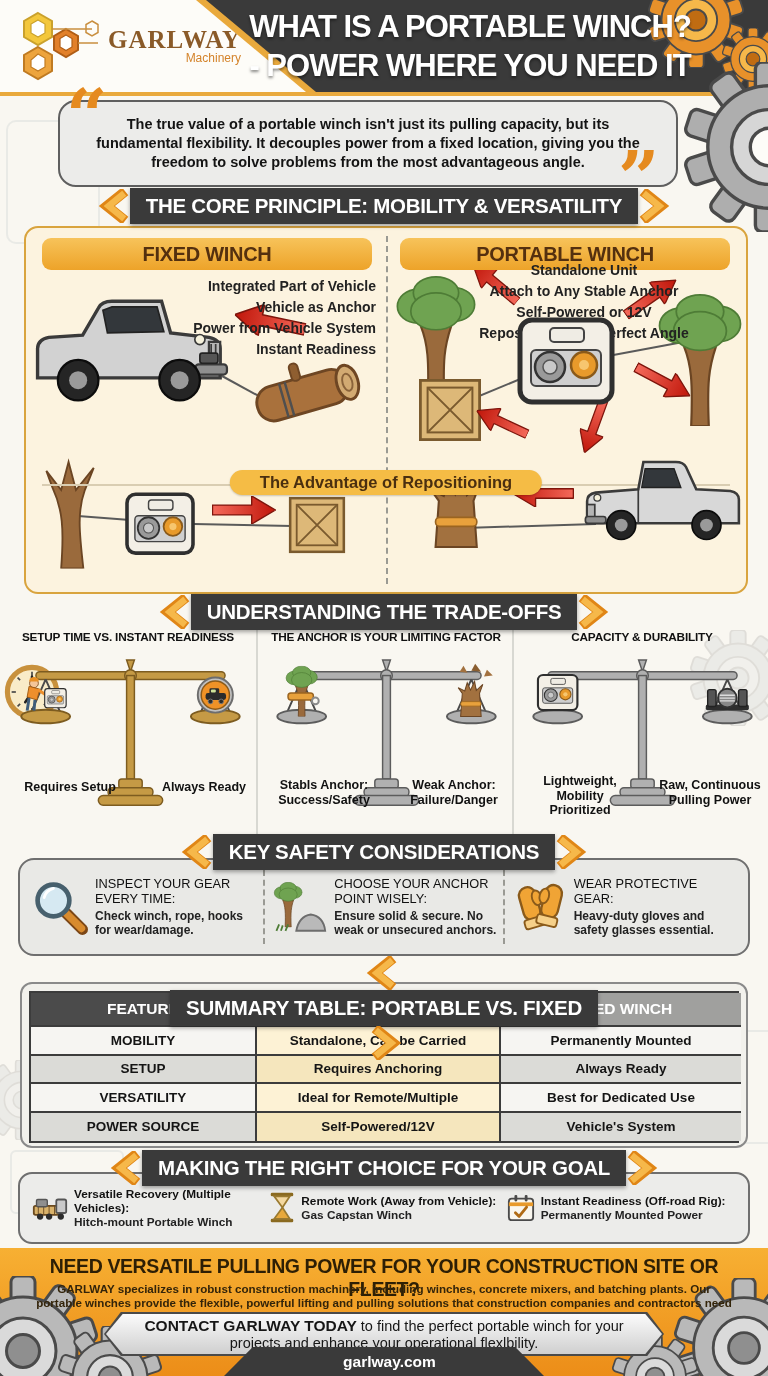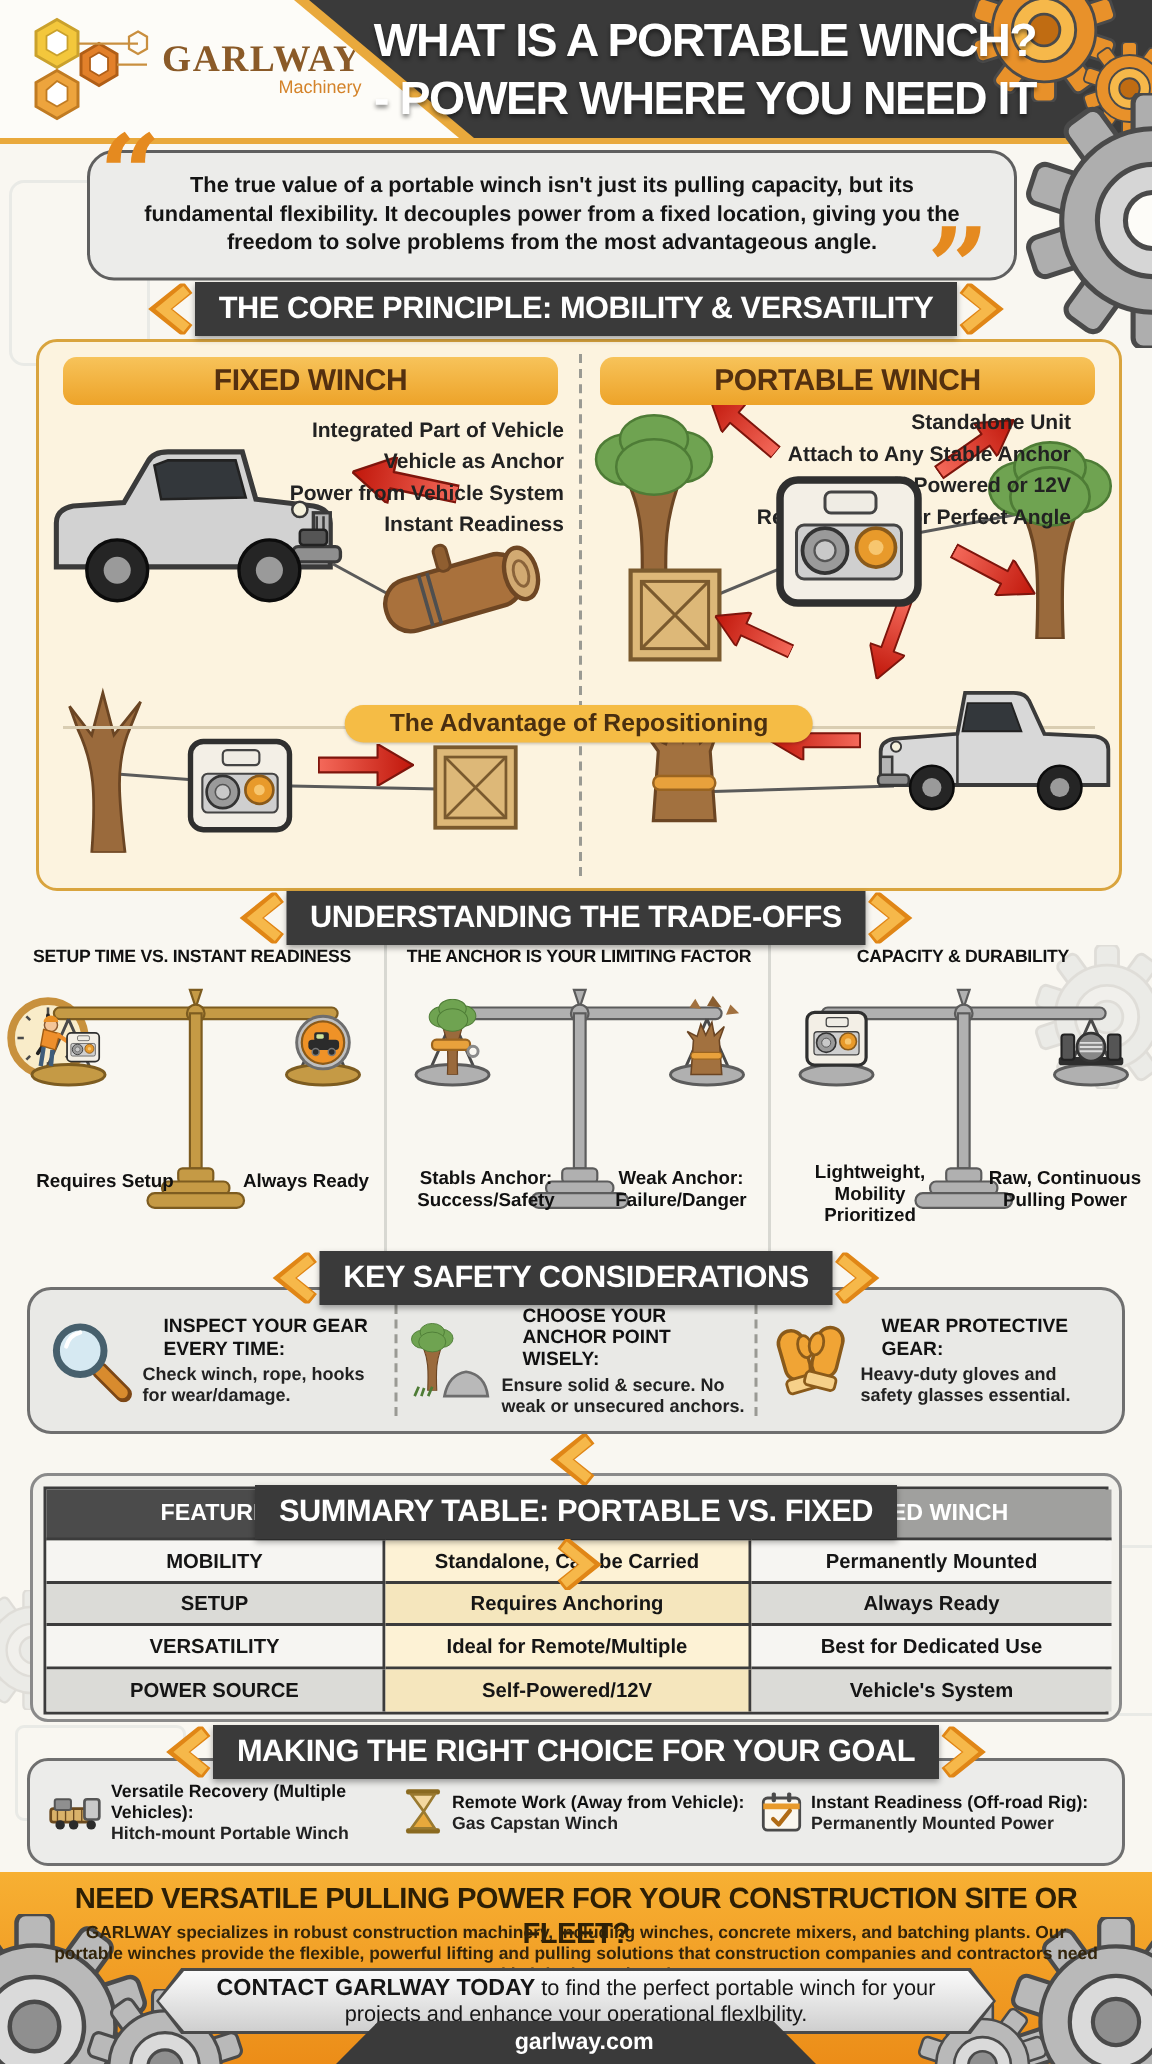--- a/index.html
+++ b/index.html
@@ -44,42 +44,42 @@
 
   
   .core-panel{position:absolute;top:226px;left:24px;width:720px;height:364px;background:#fcf3df;
           border:2.5px solid #d9a43e;border-radius:14px;z-index:4;overflow:hidden;}
   .col-title{position:absolute;top:10px;height:32px;border-radius:9px;
           background:linear-gradient(#f7c35a,#eda329);color:#54300f;font-weight:bold;font-size:20px;
           line-height:32px;text-align:center;letter-spacing:-.3px;z-index:3;}
   .core-divider{position:absolute;top:8px;bottom:8px;left:50%;border-left:2px dashed #9a9a93;z-index:1;}
   .points{position:absolute;font-weight:bold;font-size:14px;line-height:21px;color:#222;z-index:3;}
   .points.fixed{top:48px;left:110px;width:240px;text-align:right;}
-  .points.portable{top:43px;left:428px;width:260px;text-align:right;}
+  .points.portable{top:32px;left:428px;width:260px;text-align:center;}
   .adv-line{position:absolute;top:256px;left:16px;right:16px;border-top:2px solid #d9cdb2;z-index:2;}
   .adv-pill{position:absolute;top:242px;left:50%;transform:translateX(-50%);background:#f5bc45;
           border-radius:16px;color:#4a2f10;font-weight:bold;font-size:16.5px;padding:3px 30px;
           white-space:nowrap;z-index:4;box-shadow:0 1px 2px rgba(0,0,0,.2);}
   .cable{stroke:#5a5a5a;stroke-width:2;}
 
   
   .tradeoffs{position:absolute;top:628px;left:0;width:768px;height:212px;z-index:4;}
   .to-col{position:absolute;top:0;height:212px;width:256px;}
   .to-col.c2,.to-col.c3{border-left:2px solid #d8d8d2;}
   .to-heading{position:absolute;top:2px;left:4px;right:4px;text-align:center;font-weight:bold;
           font-size:11.8px;letter-spacing:-.2px;color:#111;}
   .to-label{position:absolute;font-weight:bold;font-size:12.5px;line-height:14.5px;text-align:center;color:#111;}
 
   
   .safety-panel{position:absolute;top:858px;left:18px;width:732px;height:98px;background:#e9e9e6;
           border:2px solid #6f6f6f;border-radius:16px;z-index:4;display:flex;box-sizing:border-box;padding:10px 6px;}
   .safety-item{flex:1;display:flex;align-items:center;padding:0 6px;}
   .safety-item + .safety-item{border-left:2px dashed #9a9a94;}
   .safety-icon{width:56px;flex:0 0 56px;margin-right:7px;}
-  .safety-heading{font-weight:bold;font-size:12.8px;line-height:14.5px;color:#111;margin-left:14px;}
+  .safety-heading{font-weight:normal;font-size:12.8px;line-height:14.5px;color:#111;}
   .safety-body{font-size:12px;line-height:14px;color:#222;margin-top:3px;font-weight:bold;}
 
   
   .table-panel{position:absolute;top:982px;left:20px;width:728px;height:166px;background:#f2f1ec;
           border:2px solid #8a8a8a;border-radius:12px;z-index:4;box-sizing:border-box;padding:7px;}
   .grid-table{display:grid;grid-template-columns:226px 244px 240px;width:710px;border:2px solid #3c3c3c;box-sizing:border-box;}
   .cell{border-right:2px solid #3c3c3c;border-bottom:2px solid #3c3c3c;display:flex;align-items:center;
           justify-content:center;text-align:center;font-weight:bold;box-sizing:border-box;}
   .cell.lastcol{border-right:none;}
   .cell.lastrow{border-bottom:none;}

